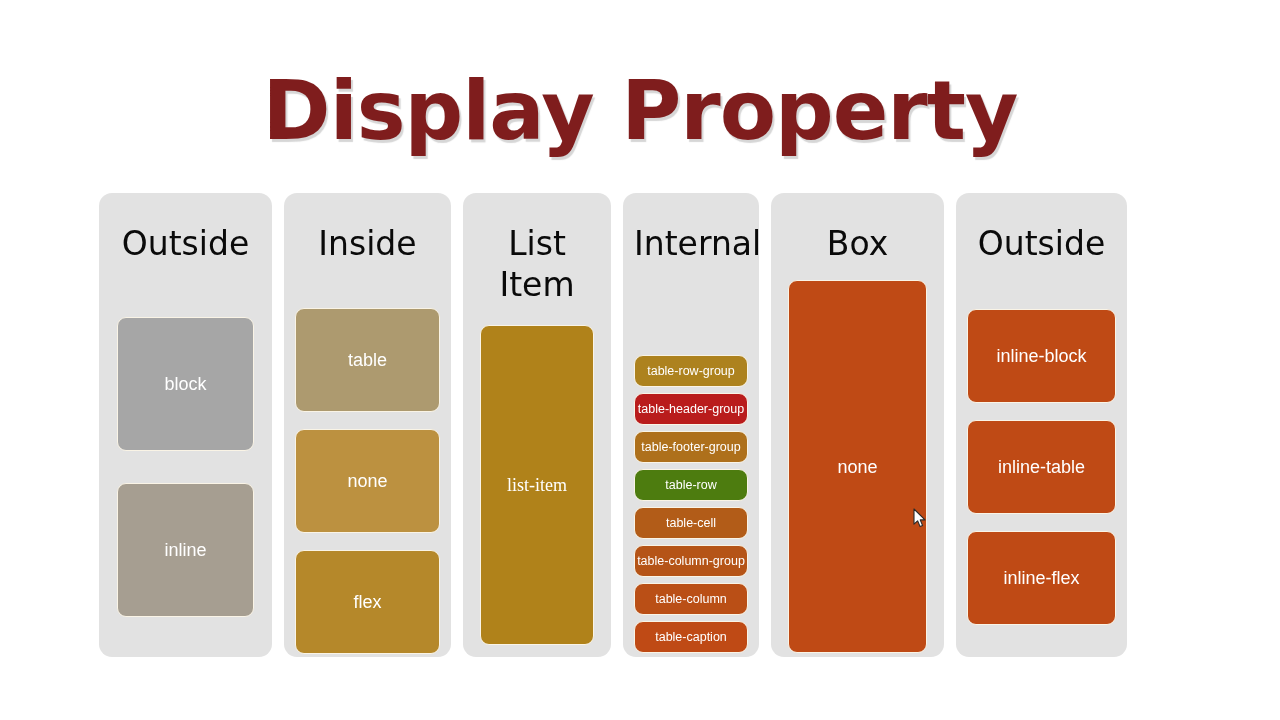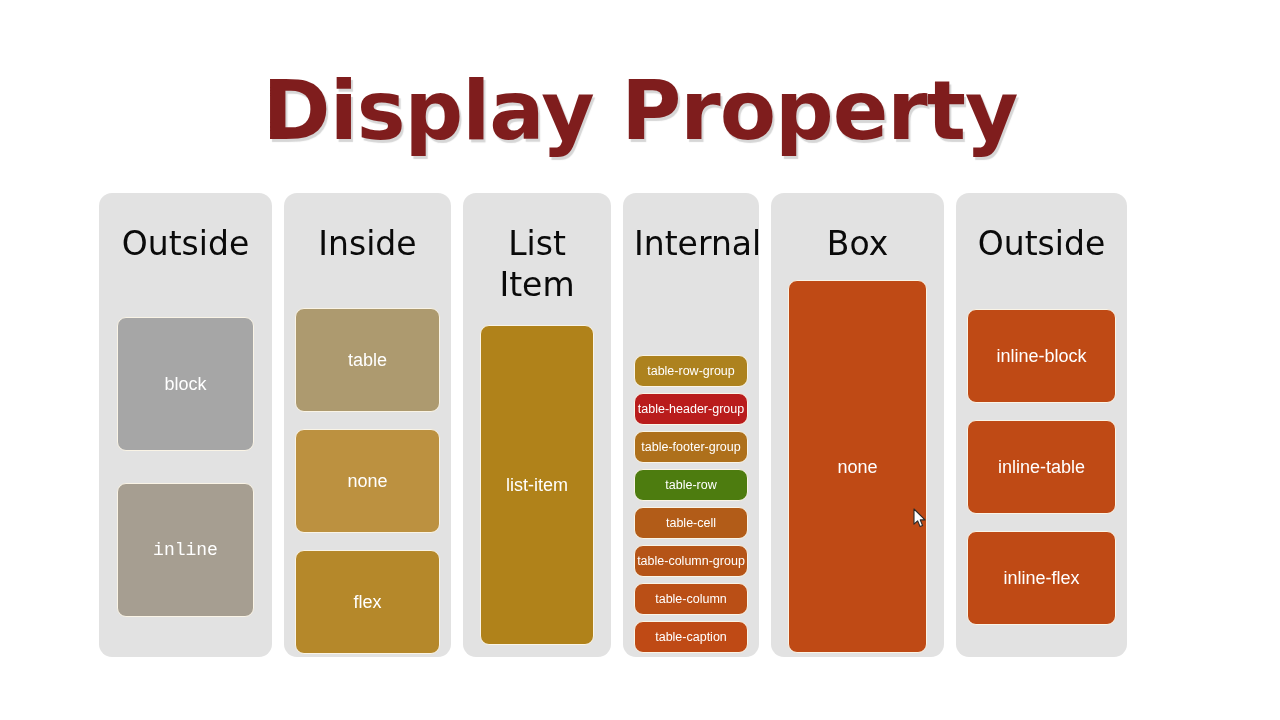--- a/index.html
+++ b/index.html
@@ -105,21 +105,21 @@
   .panel.box-col  { width: 173px; }
   .panel.legacy   { width: 171px; }
 
   .panel.outside .box  { height: 134px; margin: 0 7px; width: calc(100% - 14px); }
   .panel.outside .panel-body { gap: 32px; justify-content: center; margin-top: 16px; }
 
   .panel.inside .box   { height: 104px; }
   .panel.inside .panel-body { gap: 17px; justify-content: center; margin-top: 16px; }
 
   .panel.listitem .panel-body { margin-top: 12px; }
-  .panel.listitem .box { flex: 1 1 auto; height: auto; margin: 8px 6px; width: calc(100% - 12px); }
+  .panel.listitem .box { flex: 1 1 auto; height: auto; margin: 8px 6px; width: calc(100% - 12px); font-family: Liberation Serif, serif; }
 
   .panel.internal .panel-body { gap: 6px; margin-top: 12px; justify-content: flex-end; }
   .panel.internal .box { height: 32px; font-size: 12.5px; }
 
   .panel.box-col .panel-body { margin-top: 16px; }
   .panel.box-col .box { flex: 1 1 auto; height: auto; margin: 0 6px; width: calc(100% - 12px); }
 
   .panel.legacy .box { height: 94px; }
   .panel.legacy .panel-body { gap: 17px; justify-content: center; margin-top: 16px; }
 
@@ -138,21 +138,21 @@
 
 <div id="slide">
 
   <div id="title">Display Property</div>
 
   <div id="columns">
       <div class="panel outside">
         <div class="panel-header">Outside</div>
         <div class="panel-body">
           <div class="box" style="background: rgb(166, 166, 166);">block</div>
-          <div class="box" style="background: rgb(166, 158, 145); font-family: Liberation Mono, monospace;">inline</div>
+          <div class="box" style="background: rgb(166, 158, 145);">inline</div>
         </div>
       </div>
       <div class="panel inside">
         <div class="panel-header">Inside</div>
         <div class="panel-body">
           <div class="box" style="background: rgb(173, 154, 111);">table</div>
           <div class="box" style="background: rgb(188, 145, 64);">none</div>
           <div class="box" style="background: rgb(181, 136, 42);">flex</div>
         </div>
       </div>

